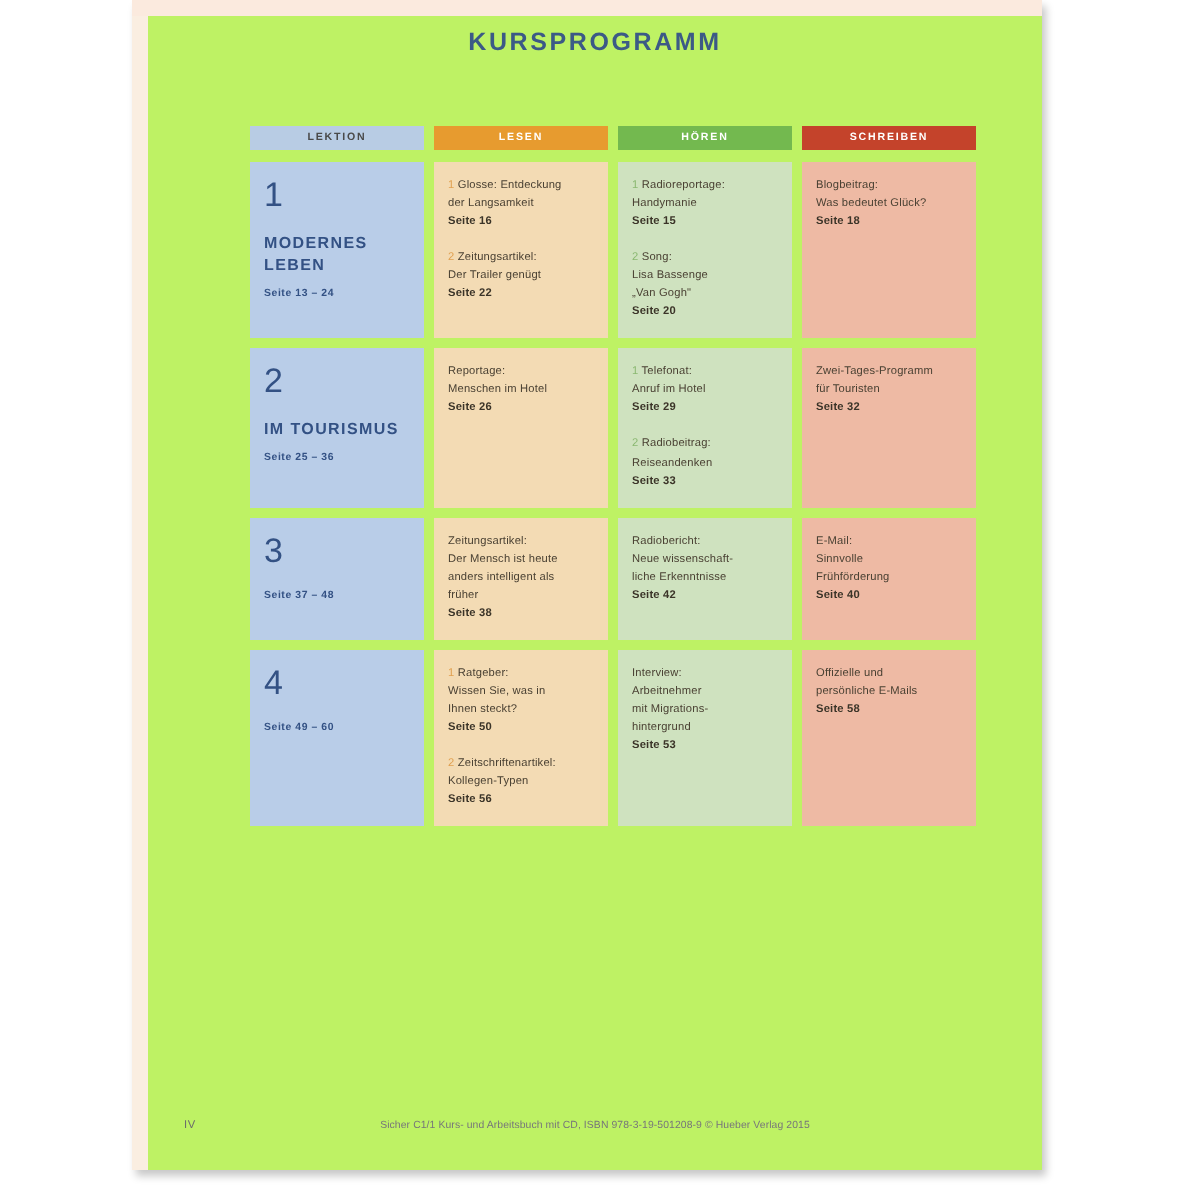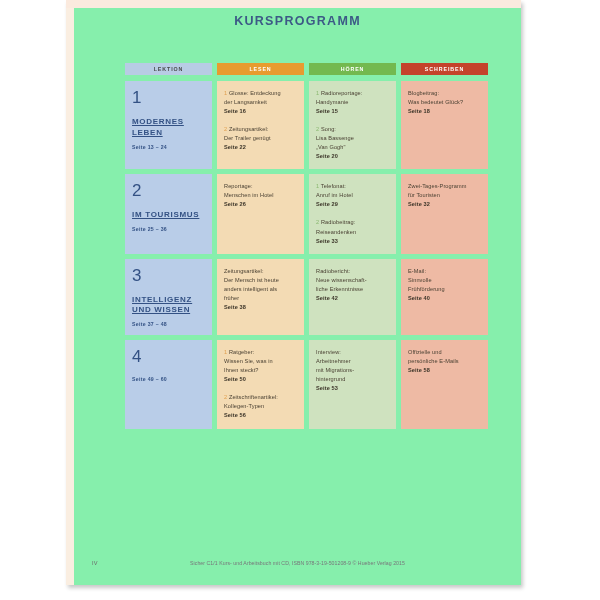--- a/index.html
+++ b/index.html
@@ -37,21 +37,21 @@
     width: 455px;
     height: 8px;
     background: #fbeade;
   }
   .page-inner {
     position: absolute;
     left: 8px;
     top: 8px;
     width: 447px;
     height: 577px;
-    background: #86efac;
+    background: #bef264;
   }
   .doc-title {
     position: absolute;
     left: 0px;
     top: 6px;
     width: 447px;
     text-align: center;
     font-size: 12.5px;
     font-weight: bold;
     letter-spacing: 1.3px;
@@ -107,21 +107,20 @@
     margin-bottom: 11px;
   }
   .lek-title {
     font-size: 8px;
     font-weight: bold;
     color: #335184;
     letter-spacing: 0.7px;
     line-height: 1.35;
     margin-bottom: 5px;
     text-transform: uppercase;
-    text-decoration: underline;
   }
   .lek-pages {
     font-size: 5.2px;
     font-weight: bold;
     color: #335184;
     letter-spacing: 0.3px;
   }
 
   .entry { margin-bottom: 9px; }
   .entry:last-child { margin-bottom: 0; }
@@ -252,21 +251,20 @@
               <div class="entry">
                 <div class="entry-line">Zwei-Tages-Programm</div>
                 <div class="entry-line">für Touristen</div>
                 <div class="entry-seite">Seite 32</div>
               </div>
             </div>
           </div>
           <div class="body-row">
             <div class="cell c-lektion">
               <div class="lek-num">3</div>
-              <div class="lek-title">INTELLIGENZ UND WISSEN</div>
               <div class="lek-pages">Seite 37 – 48</div>
             </div>
             <div class="cell c-lesen">
               <div class="entry">
                 <div class="entry-line">Zeitungsartikel:</div>
                 <div class="entry-line">Der Mensch ist heute</div>
                 <div class="entry-line">anders intelligent als</div>
                 <div class="entry-line">früher</div>
                 <div class="entry-seite">Seite 38</div>
               </div>

